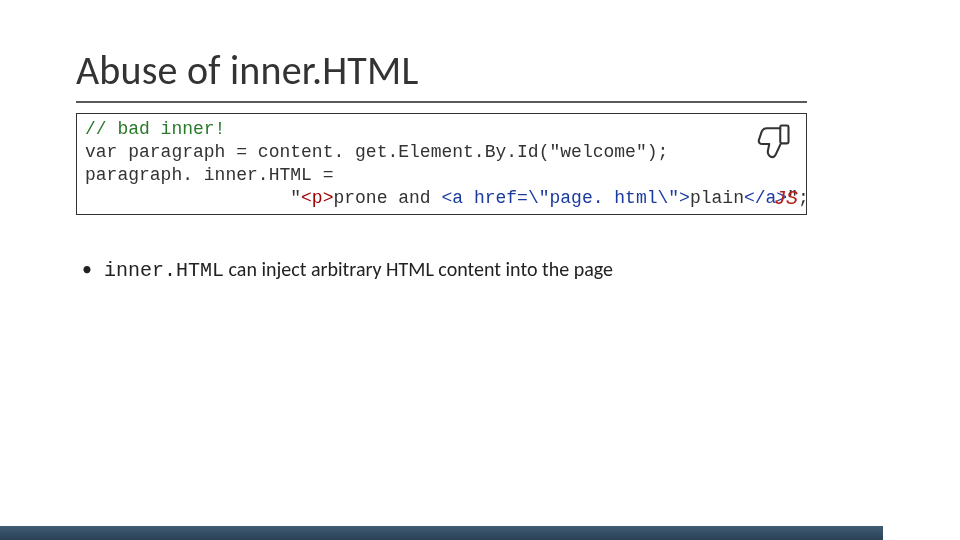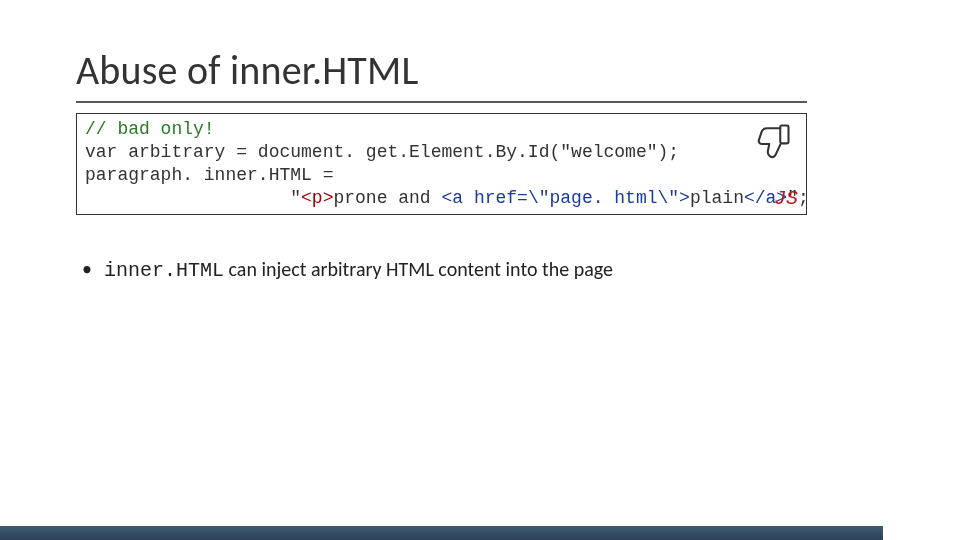--- a/index.html
+++ b/index.html
@@ -33,22 +33,22 @@
 
   <div class="codebox">
     <div class="thumb">
       <svg viewBox="0 0 64 64">
         <g fill="none" stroke="#333" stroke-width="3" stroke-linejoin="round" stroke-linecap="round">
           <rect x="44" y="8" width="12" height="26" rx="2"></rect>
           <path d="M44 12 H24 c-4 0 -6 2 -7 5 l-4 12 c-1 3 1 6 5 6 h10 l-2 10 c-1 5 3 9 7 9 c2 0 3-1 4-3 l7-15"></path>
         </g>
       </svg>
     </div>
-<pre><span class="comment">// bad only!</span>
-<span>var arbitrary = document. get.Element.By.Id("welcome");</span>
+<pre><span class="comment">// bad inner!</span>
+<span>var paragraph = content. get.Element.By.Id("welcome");</span>
 <span>paragraph. inner.HTML =</span>
 <span>                   "</span><span class="red">&lt;p&gt;</span><span>prone and </span><span class="blue">&lt;a href=\"page. html\"&gt;</span><span>plain</span><span class="blue">&lt;/a&gt;</span><span>";</span></pre>
     <div class="js-badge">JS</div>
   </div>
 
   <div class="bullets">
     <ul>
       <li>
         <span class="mono">inner.HTML</span><span> can inject arbitrary HTML content into the page</span>
       </li>

